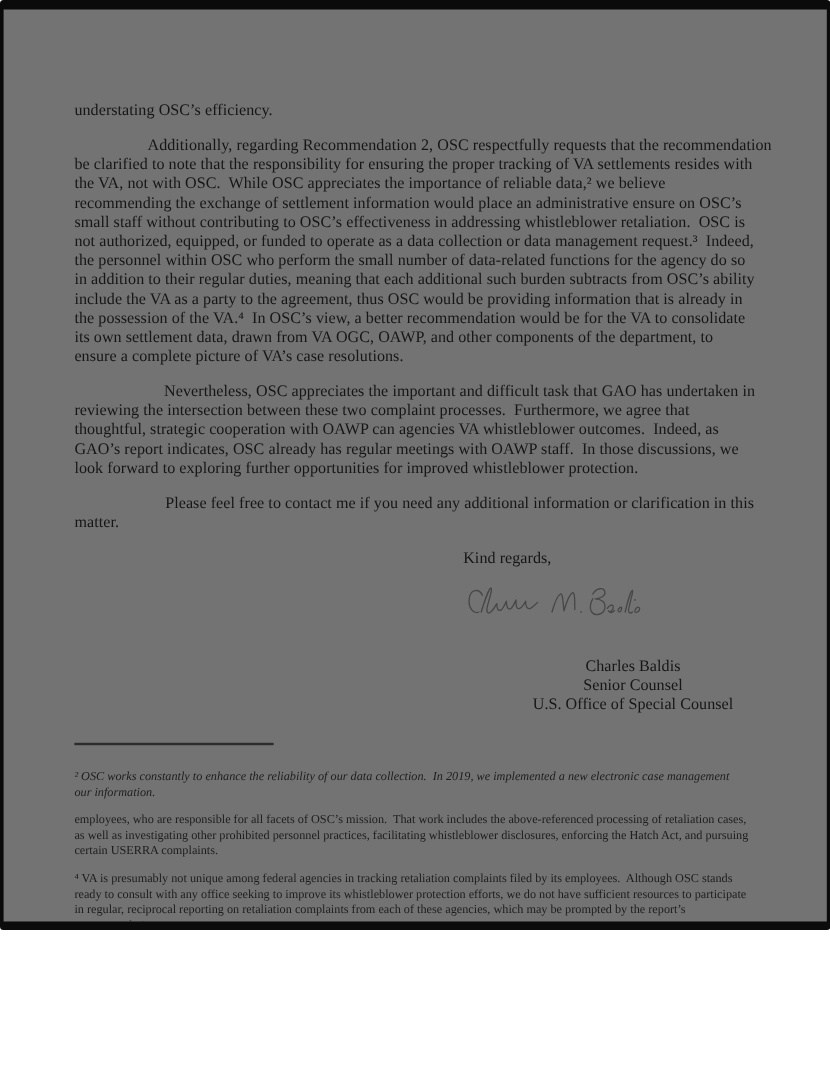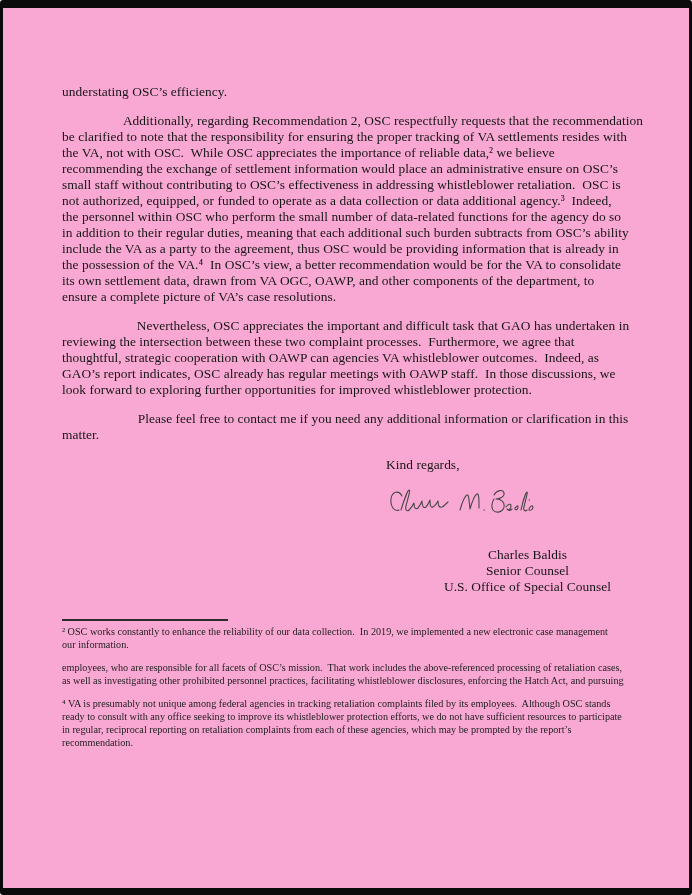--- a/index.html
+++ b/index.html
@@ -1,21 +1,21 @@
 <!DOCTYPE html>
 <html><head>
 <meta charset="utf-8">
 <style>
   html, body { margin: 0; padding: 0; background: #ffffff; }
   .page {
     position: relative;
     width: 692px;
-    height: 895px;
+    height: 775px;
     box-sizing: border-box;
-    background: #f9a8d4;
+    background: #737373;
     border-top: 8px solid #0b0b0b;
     border-bottom: 7px solid #0b0b0b;
     border-left: 3px solid #0b0b0b;
     border-right: 3px solid #0b0b0b;
     border-radius: 3px;
     overflow: hidden;
     font-family: "Liberation Serif", "DejaVu Serif", serif;
     color: #161616;
   }
   .content {
@@ -36,21 +36,21 @@
   .signature-svg { display: block; width: 150px; height: 44px; margin: 10px 0 0 2px; }
   .sig-name-block { margin-top: 20px; text-align: center; }
   .fn-rule {
     margin-top: 24px;
     width: 166px;
     height: 0;
     border-top: 2px solid #2c2c2c;
   }
   .footnotes { margin-top: 0; }
   .footnote { margin-top: 10px; }
-  .footnote:first-of-type { margin-top: 4px; }
+  .footnote:first-of-type { margin-top: 20px; font-style: italic; }
   .fn-line {
     font-size: 10.2px;
     line-height: 13px;
     height: 13px;
     white-space: pre;
     color: #1d1d1d;
   }
 </style>
 </head>
 <body>
@@ -67,21 +67,21 @@
             <div class="line">Additionally, regarding Recommendation 2, OSC respectfully requests that the recommendation</div>
 
             <div class="line">be clarified to note that the responsibility for ensuring the proper tracking of VA settlements resides with</div>
 
             <div class="line">the VA, not with OSC.  While OSC appreciates the importance of reliable data,² we believe</div>
 
             <div class="line">recommending the exchange of settlement information would place an administrative ensure on OSC’s</div>
 
             <div class="line">small staff without contributing to OSC’s effectiveness in addressing whistleblower retaliation.  OSC is</div>
 
-            <div class="line">not authorized, equipped, or funded to operate as a data collection or data additional agency.³  Indeed,</div>
+            <div class="line">not authorized, equipped, or funded to operate as a data collection or data management request.³  Indeed,</div>
 
             <div class="line">the personnel within OSC who perform the small number of data-related functions for the agency do so</div>
 
             <div class="line">in addition to their regular duties, meaning that each additional such burden subtracts from OSC’s ability</div>
 
 
             <div class="line">include the VA as a party to the agreement, thus OSC would be providing information that is already in</div>
 
             <div class="line">the possession of the VA.⁴  In OSC’s view, a better recommendation would be for the VA to consolidate</div>
 
@@ -139,20 +139,21 @@
             <div class="fn-line">our information.</div>
           </div>
 
         <div class="footnote">
 
 
             <div class="fn-line">employees, who are responsible for all facets of OSC’s mission.  That work includes the above-referenced processing of retaliation cases,</div>
 
             <div class="fn-line">as well as investigating other prohibited personnel practices, facilitating whistleblower disclosures, enforcing the Hatch Act, and pursuing</div>
 
+            <div class="fn-line">certain USERRA complaints.</div>
           </div>
 
         <div class="footnote">
 
             <div class="fn-line">⁴ VA is presumably not unique among federal agencies in tracking retaliation complaints filed by its employees.  Although OSC stands</div>
 
             <div class="fn-line">ready to consult with any office seeking to improve its whistleblower protection efforts, we do not have sufficient resources to participate</div>
 
             <div class="fn-line">in regular, reciprocal reporting on retaliation complaints from each of these agencies, which may be prompted by the report’s</div>
 

